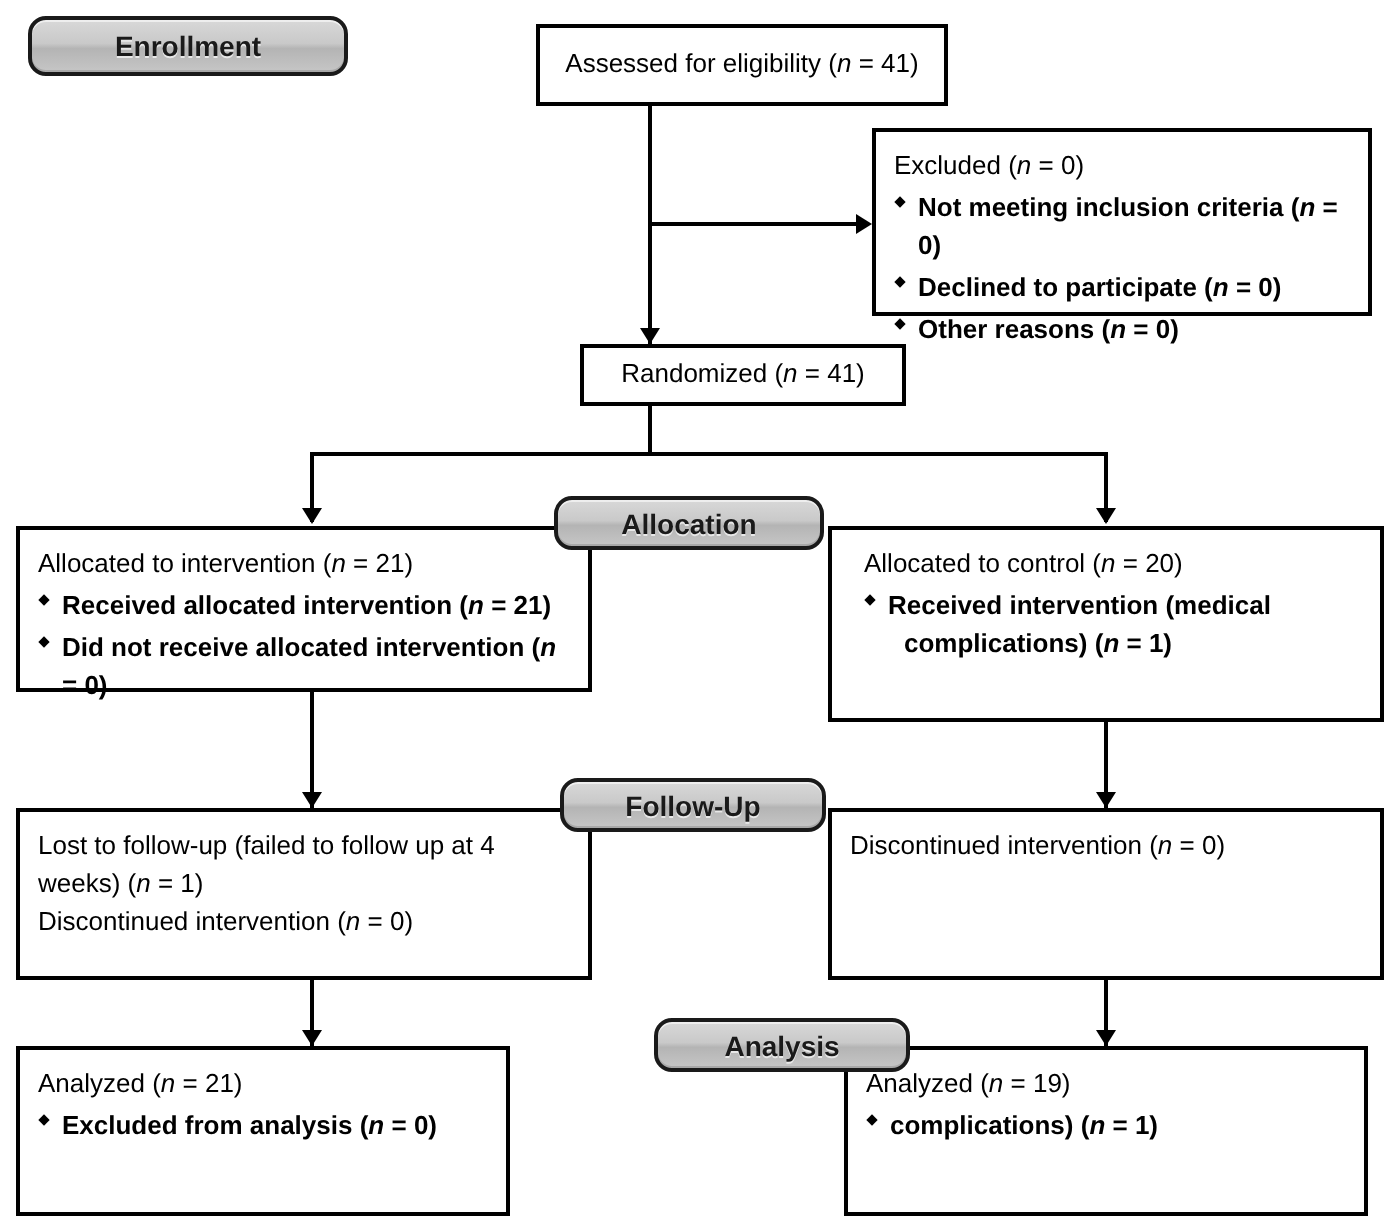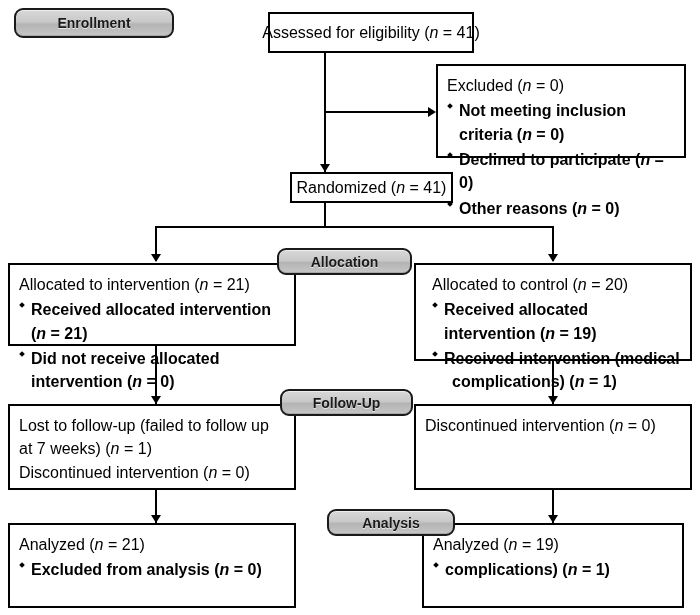--- a/index.html
+++ b/index.html
@@ -20,21 +20,21 @@
     overflow: hidden;
   }
 
   
   .box {
     position: absolute;
     box-sizing: border-box;
     border: 2px solid #000000;
     background: #ffffff;
     color: #000000;
-    font-size: 16px;
+    font-size: 13px;
     line-height: 1.46;
     padding: 8px 9px 6px 9px;
   }
   .box.center {
     display: flex;
     align-items: center;
     justify-content: center;
     padding: 0;
     text-align: center;
   }
@@ -175,37 +175,36 @@
       <li><span class="bullet"></span><span>Received allocated intervention (</span><em class="n">n</em><span> = 21)</span></li>
       <li><span class="bullet"></span><span>Did not receive allocated intervention (</span><em class="n">n</em><span> = 0)</span></li>
     </ul>
   </div>
 
   <div class="box" style="left:414px; top:263px; width:278px; height:98px;padding-left:16px;">
     <span class="line">
       <span>Allocated to control (</span><em class="n">n</em><span> = 20)</span>
     </span>
     <ul class="bullets">
-      <li><span class="bullet"></span><span>Received allocated intervention (</span><em class="n">n</em><span> = 19)</span></li>
       <li><span class="bullet"></span><span>Received intervention (medical</span><span class="cont"><span>complications) (</span><em class="n">n</em><span> = 1)</span></span></li>
     </ul>
   </div>
 
   <div class="vline" style="left:155px; top:346px; height:58px;"></div>
   <div class="arrow-down" style="left:151px; top:396px;"></div>
   <div class="vline" style="left:552px; top:361px; height:43px;"></div>
   <div class="arrow-down" style="left:548px; top:396px;"></div>
 
   <div class="band" style="left:280px; top:389px; width:133px; height:27px;">
     <span>Follow-Up</span>
   </div>
 
   <div class="box" style="left:8px; top:404px; width:288px; height:86px;">
     <span class="line wrap">
-      <span>Lost to follow-up (failed to follow up at 7 weeks) (</span><em class="n">n</em><span> = 1)</span>
+      <span>Lost to follow-up (failed to follow up at 4 weeks) (</span><em class="n">n</em><span> = 1)</span>
     </span>
     <span class="gap"></span>
     <span class="line wrap">
       <span>Discontinued intervention (</span><em class="n">n</em><span> = 0)</span>
     </span>
   </div>
 
   <div class="box" style="left:414px; top:404px; width:278px; height:86px;">
     <span class="gap"></span>
     <span class="line wrap">
@@ -215,21 +214,21 @@
 
   <div class="vline" style="left:155px; top:490px; height:33px;"></div>
   <div class="arrow-down" style="left:151px; top:515px;"></div>
   <div class="vline" style="left:552px; top:490px; height:33px;"></div>
   <div class="arrow-down" style="left:548px; top:515px;"></div>
 
   <div class="band" style="left:283px; top:509px; width:128px; height:27px;margin-left:44px;">
     <span>Analysis</span>
   </div>
 
-  <div class="box" style="left:8px; top:523px; width:288px; height:85px;">
+  <div class="box" style="left:8px; top:523px; width:247px; height:85px;">
     <span class="line">
       <span>Analyzed (</span><em class="n">n</em><span> = 21)</span>
     </span>
     <ul class="bullets">
       <li><span class="bullet"></span><span>Excluded from analysis (</span><em class="n">n</em><span> = 0)</span></li>
     </ul>
   </div>
 
   <div class="box" style="left:422px; top:523px; width:262px; height:85px;">
     <span class="line">

